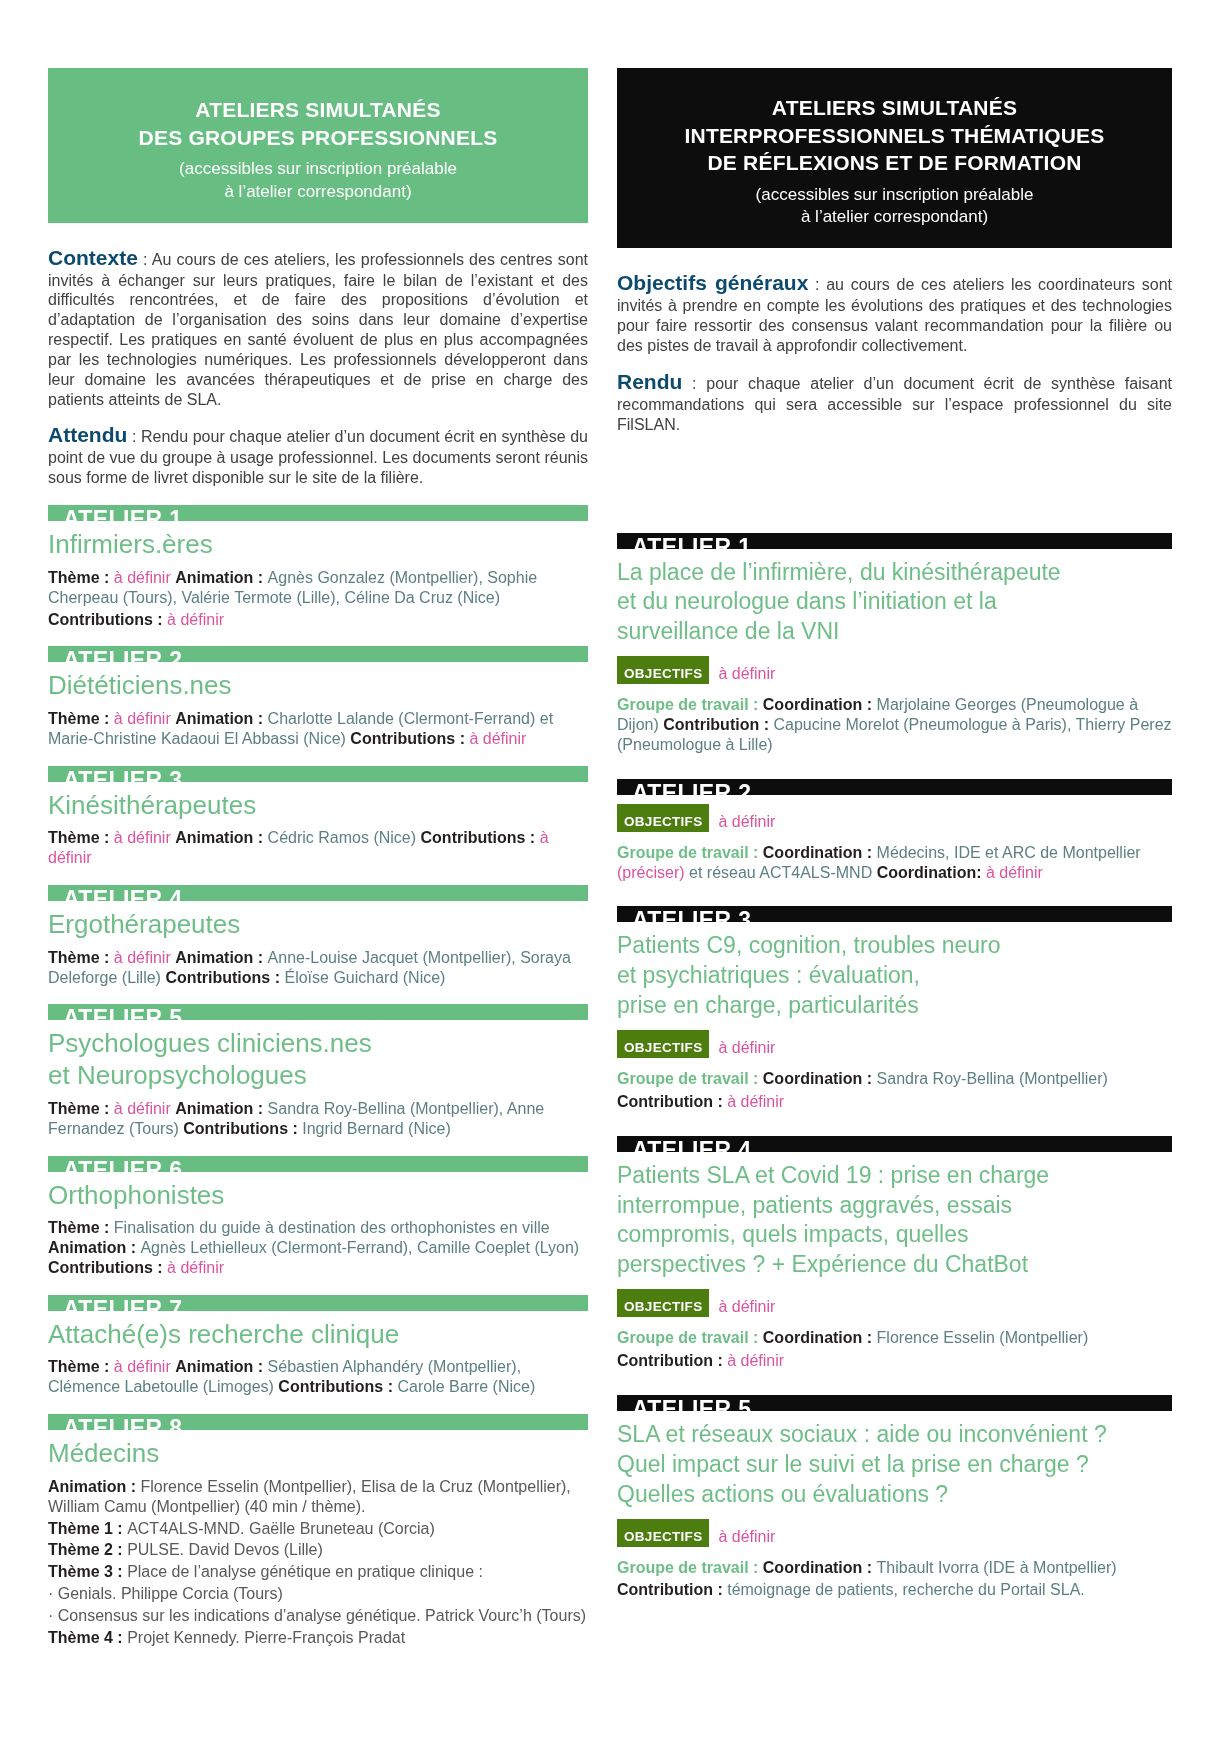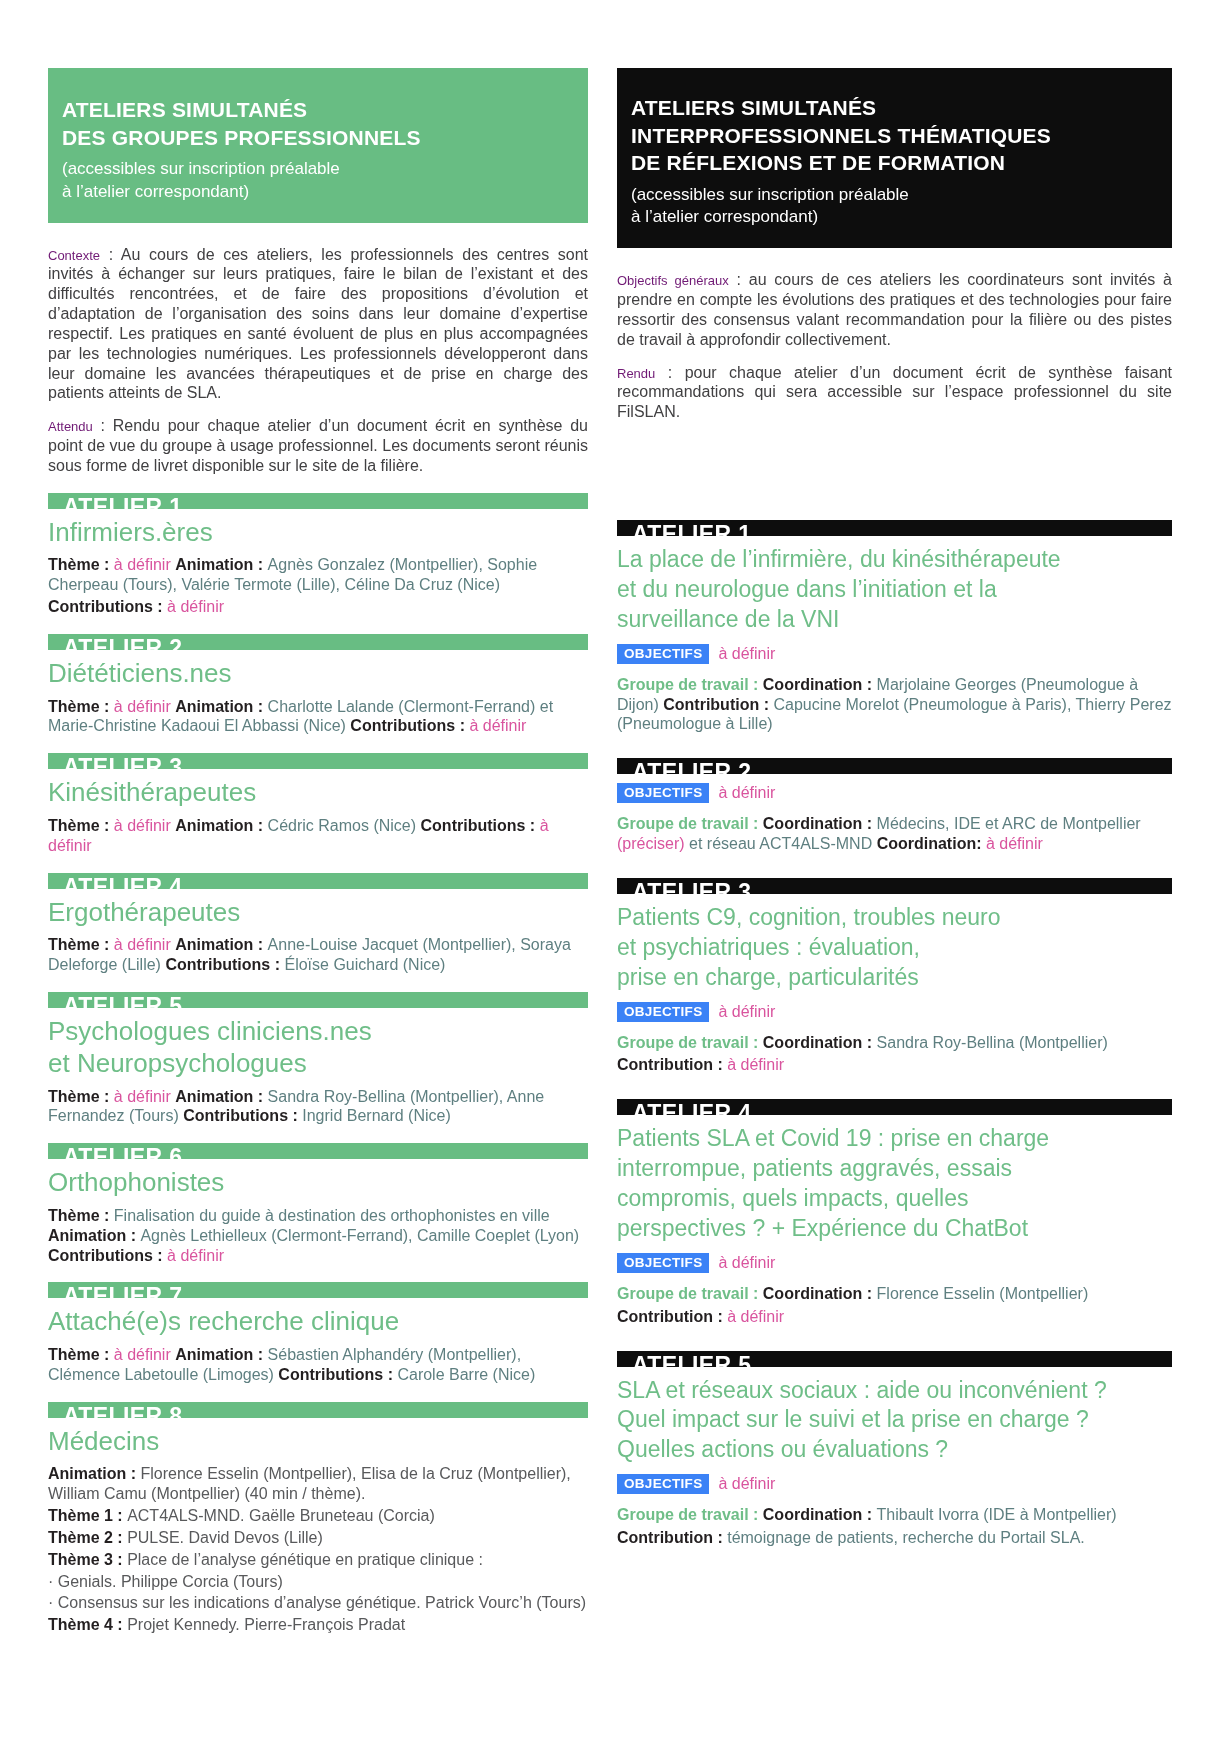--- a/index.html
+++ b/index.html
@@ -8,30 +8,30 @@
     background:#ffffff;
     font-family:"Liberation Sans",sans-serif;
     color:#414042;
     overflow:hidden;
   }
   .page{display:flex;gap:29px;padding:68px 48px 0 48px;box-sizing:border-box;}
   .col-left{flex:0 0 540px;width:540px;}
   .col-right{flex:0 0 555px;width:555px;}
 
   
-  .header-box{color:#fff;box-sizing:border-box;}
+  .header-box{color:#fff;text-align:center;box-sizing:border-box;}
   .header-box.green{background:#68BD83;min-height:154px;padding:28px 14px 20px;}
   .header-box.black{background:#0D0D0D;min-height:178px;padding:26px 14px 20px;}
   .hb-title{font-weight:bold;font-size:21px;line-height:1.32;white-space:pre-line;letter-spacing:.2px;}
   .hb-sub{font-size:17px;line-height:1.3;margin-top:7px;white-space:pre-line;}
 
   
   .para{font-size:16px;line-height:1.24;text-align:justify;margin:22px 0 0 0;}
   .para.tight{margin-top:13px;}
-  .para-label{font-weight:normal;font-size:13px;color:#701a75;}
+  .para-label{font-weight:bold;font-size:21px;color:#0c4a6e;}
 
   
   .banner{height:16px;line-height:29px;color:#ffffff;font-weight:bold;font-size:23px;
           padding-left:15px;letter-spacing:.4px;margin-top:17px;}
   .banner.green{background:#68BD83;}
   .banner.black{background:#0D0D0D;}
   .col-right .banner{margin-top:24px;}
   .col-right .banner.first{margin-top:98px;}
 
   
@@ -45,22 +45,22 @@
   .group .detail + .detail{margin-top:3px;}
 
   .seg-b{font-weight:bold;color:#231f20;}
   .seg-p{color:#D9549E;}
   .seg-n{color:#5E7F80;}
   .seg-g{color:#58595b;}
   .seg-gl{font-weight:bold;color:#6FBE88;text-align:right;}
 
   
   .objectifs-row{margin:9px 0 11px 0;font-size:16px;}
-  .badge{display:inline-block;background:#3b82f6;color:#fff;font-weight:bold;
-         font-size:13.5px;letter-spacing:.3px;padding:2px 7px 3px;margin-right:9px;vertical-align:1px;}
+  .badge{display:inline-block;background:#4d7c0f;color:#fff;font-weight:bold;
+         font-size:13.5px;letter-spacing:.3px;padding:10px 7px 3px;margin-right:9px;vertical-align:1px;}
 </style>
 </head>
 <body>
 
 <div class="page">
 
   <div class="col-left">
 
     <div class="header-box green">
       <div class="hb-title">ATELIERS SIMULTANÉS

